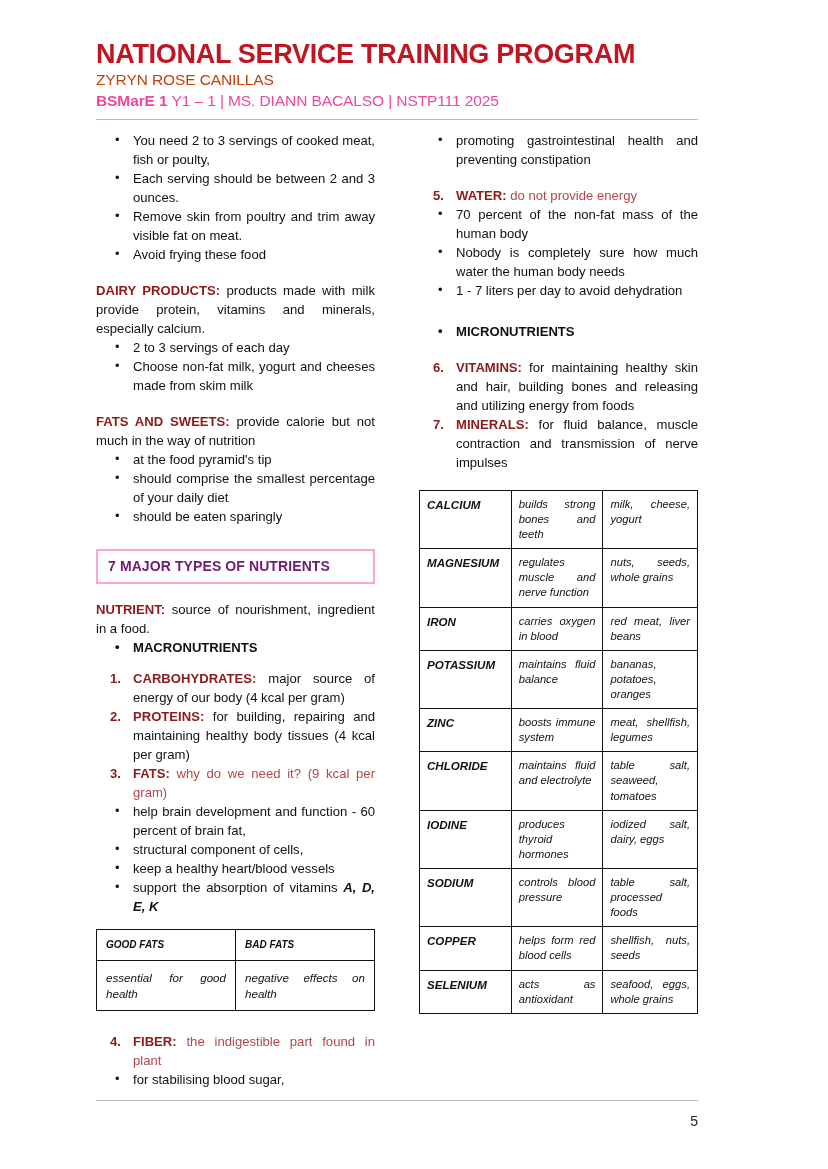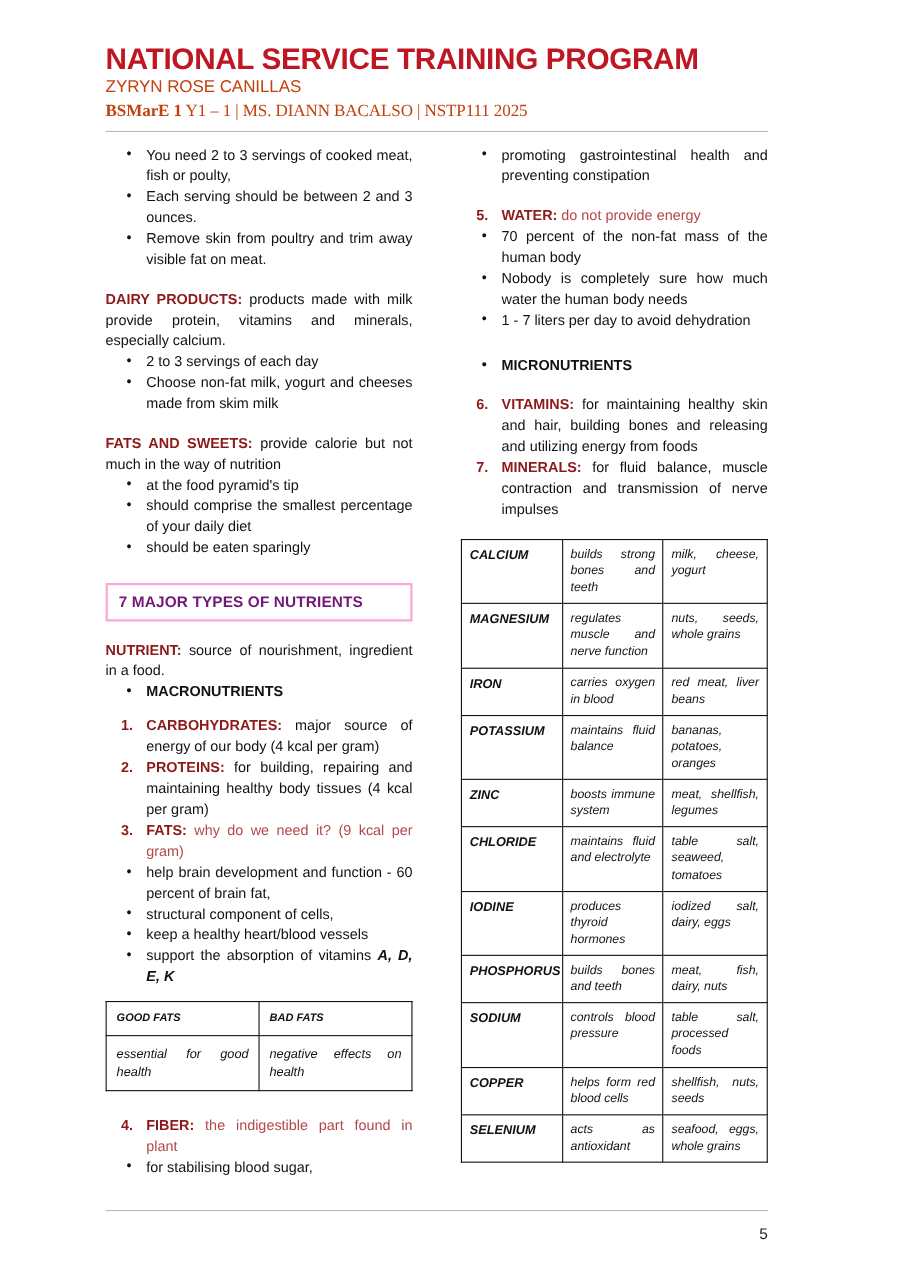--- a/index.html
+++ b/index.html
@@ -31,25 +31,24 @@
   }
   .doc-author {
     font-size: 15.5px;
     color: #c2410c;
     line-height: 1.2;
     margin: 0 0 1px 0;
     letter-spacing: -0.1px;
   }
   .doc-meta {
     font-size: 15.5px;
-    color: #c2410c;
+    color: #ec4899;
     line-height: 1.25;
     margin: 0;
     letter-spacing: -0.1px;
-    font-family: Liberation Serif, serif;
   }
   .doc-meta .b { font-weight: bold; }
   .header-rule {
     margin-top: 9px;
     border-top: 1px solid #b9b9b9;
     width: 100%;
   }
 
   
   .columns {
@@ -189,20 +188,21 @@
   </div>
 
   <div class="columns">
 
     <div class="col">
 
       <ul class="bullets">
         <li>You need 2 to 3 servings of cooked meat, fish or poulty,</li>
         <li>Each serving should be between 2 and 3 ounces.</li>
         <li>Remove skin from poultry and trim away visible fat on meat.</li>
+        <li>Avoid frying these food</li>
       </ul>
 
       <div class="gap-md"></div>
 
       <p class="para">
         <span class="lead-red">DAIRY PRODUCTS:</span><span> products made with milk provide protein, vitamins and minerals, especially calcium.</span>
       </p>
       <ul class="bullets">
         <li>2 to 3 servings of each day</li>
         <li>Choose non-fat milk, yogurt and cheeses made from skim milk</li>
@@ -352,25 +352,20 @@
           <td class="name">CHLORIDE</td>
           <td class="func">maintains fluid and electrolyte</td>
           <td class="src">table salt, seaweed, tomatoes</td>
         </tr>
         <tr>
           <td class="name">IODINE</td>
           <td class="func">produces thyroid hormones</td>
           <td class="src">iodized salt, dairy, eggs</td>
         </tr>
         <tr>
-          <td class="name">PHOSPHORUS</td>
-          <td class="func">builds bones and teeth</td>
-          <td class="src">meat, fish, dairy, nuts</td>
-        </tr>
-        <tr>
           <td class="name">SODIUM</td>
           <td class="func">controls blood pressure</td>
           <td class="src">table salt, processed foods</td>
         </tr>
         <tr>
           <td class="name">COPPER</td>
           <td class="func">helps form red blood cells</td>
           <td class="src">shellfish, nuts, seeds</td>
         </tr>
         <tr>

